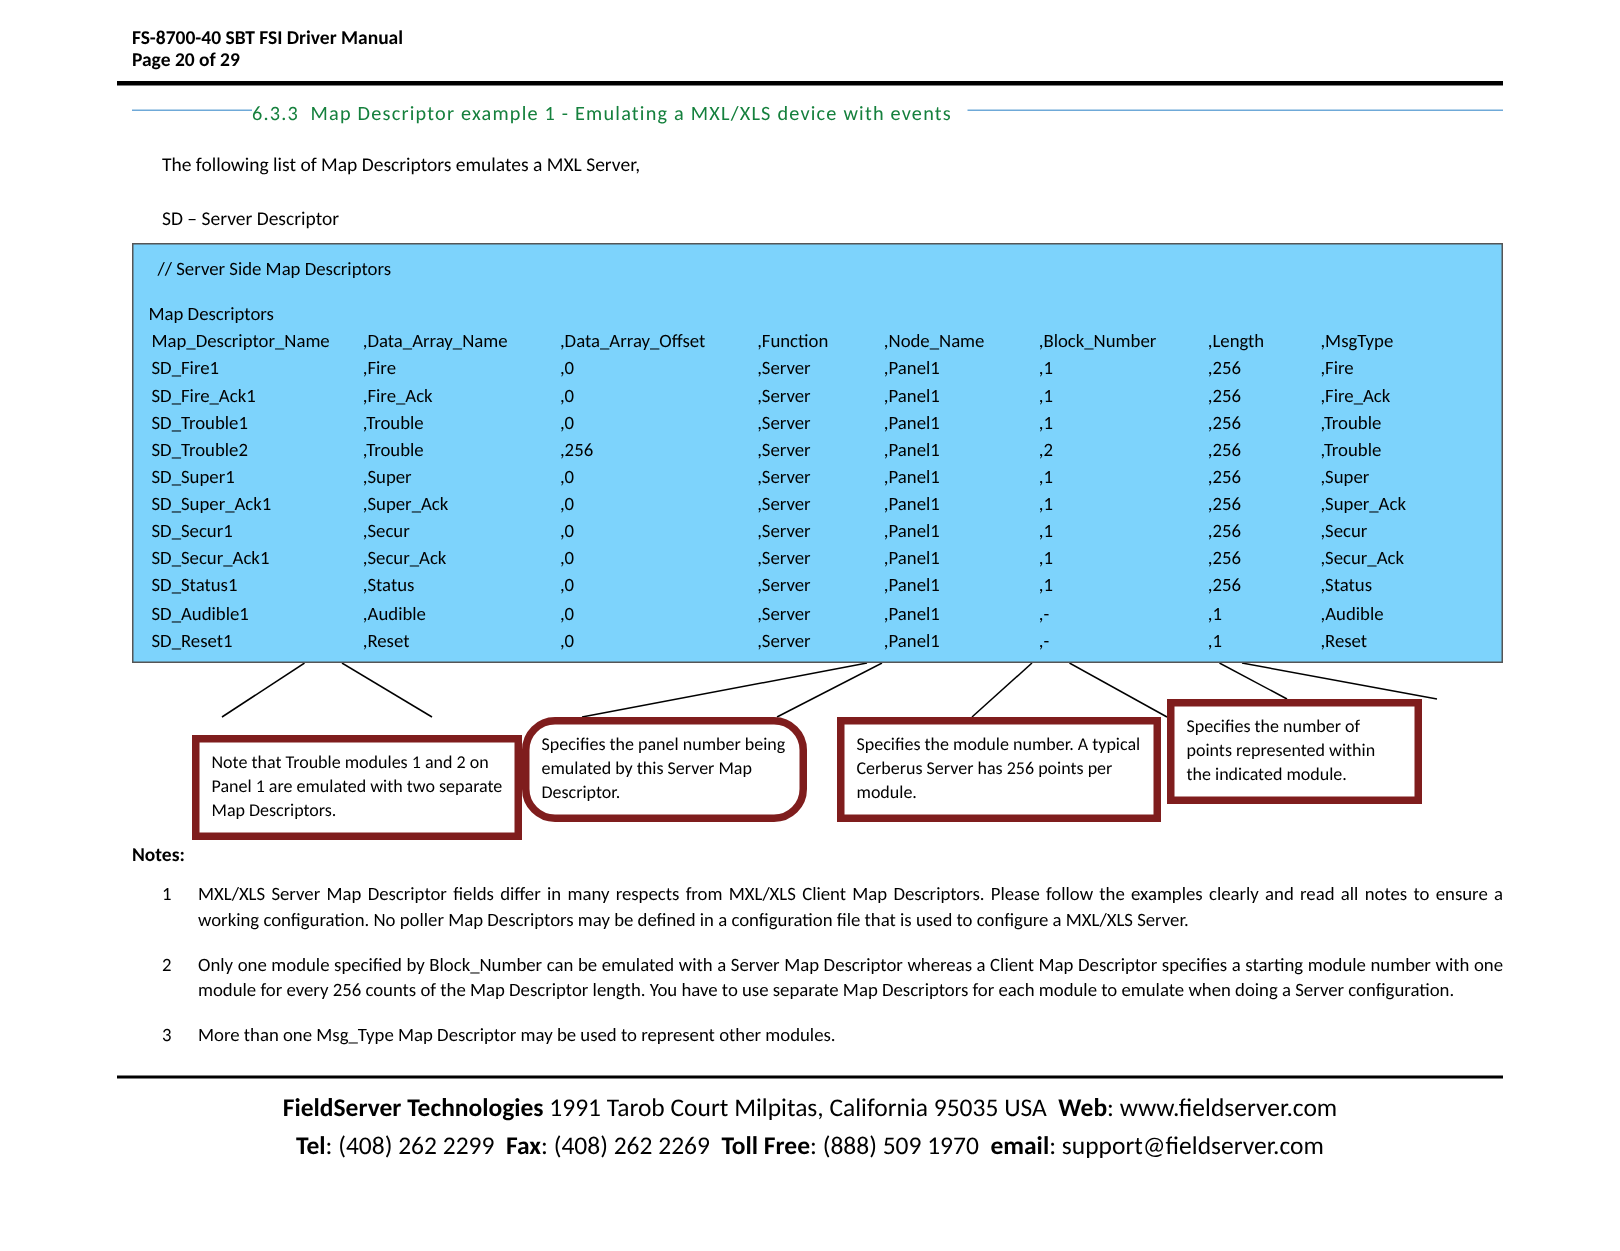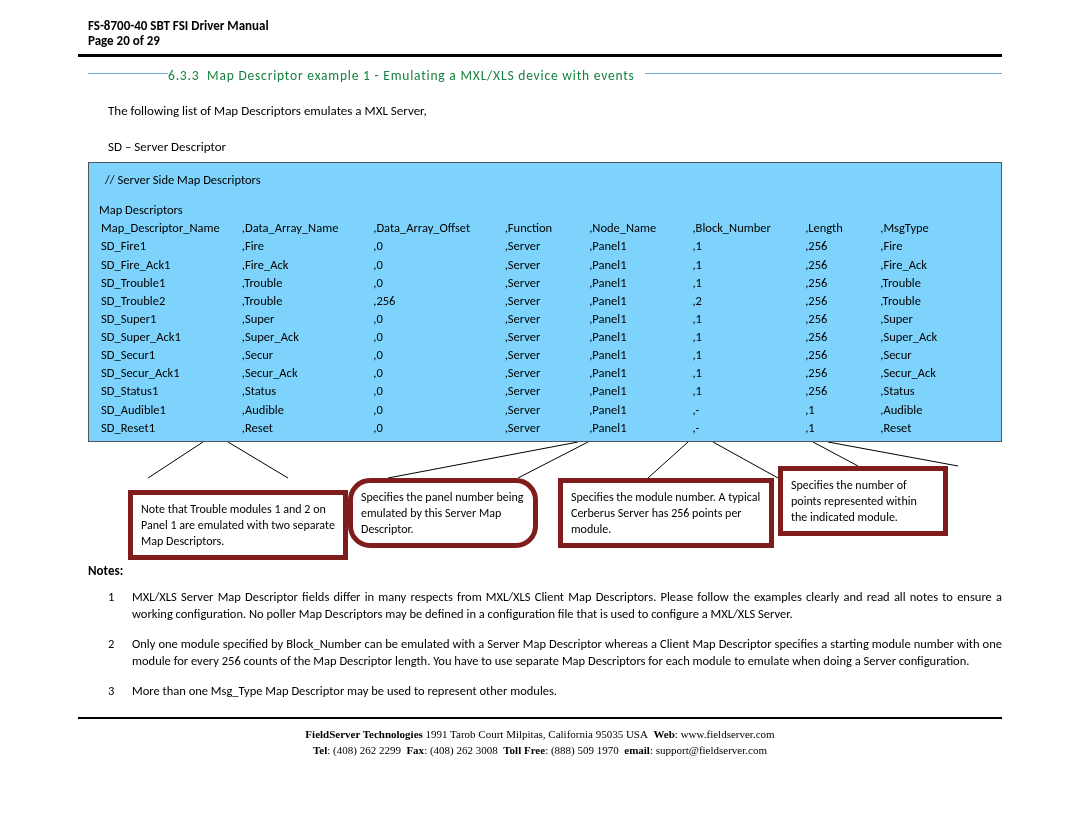--- a/index.html
+++ b/index.html
@@ -106,24 +106,23 @@
     text-align: justify;
   }
   .note-num { width: 24px; flex-shrink: 0; }
   .hr-bottom {
     border: none;
     border-top: 2px solid #000;
     margin: 18px 50px 8px 50px;
   }
   .footer {
     text-align: center;
-    font-size: 11px;
+    font-size: 17px;
     line-height: 1.45;
     padding-bottom: 10px;
-    font-family: Liberation Serif, serif;
   }
   .bold { font-weight: bold; }
 </style>
 </head>
 <body>
 
 <div class="page">
   <div class="header-row">
     <span>FS-8700-40 SBT FSI Driver Manual</span>
     <span>Page 20 of 29</span>
@@ -316,18 +315,18 @@
 
   <hr class="hr-bottom">
   <div class="footer">
     <div>
       <span class="bold">FieldServer Technologies</span>
       <span>1991 Tarob Court Milpitas, California 95035 USA</span>&nbsp;
       <span class="bold">Web</span>: <span>www.fieldserver.com</span>
     </div>
     <div>
       <span class="bold">Tel</span>: <span>(408) 262 2299</span>&nbsp;
-      <span class="bold">Fax</span>: <span>(408) 262 3008</span>&nbsp;
+      <span class="bold">Fax</span>: <span>(408) 262 2269</span>&nbsp;
       <span class="bold">Toll Free</span>: <span>(888) 509 1970</span>&nbsp;
       <span class="bold">email</span>: <span>support@fieldserver.com</span>
     </div>
   </div>
 </div>
 
 </body></html>

